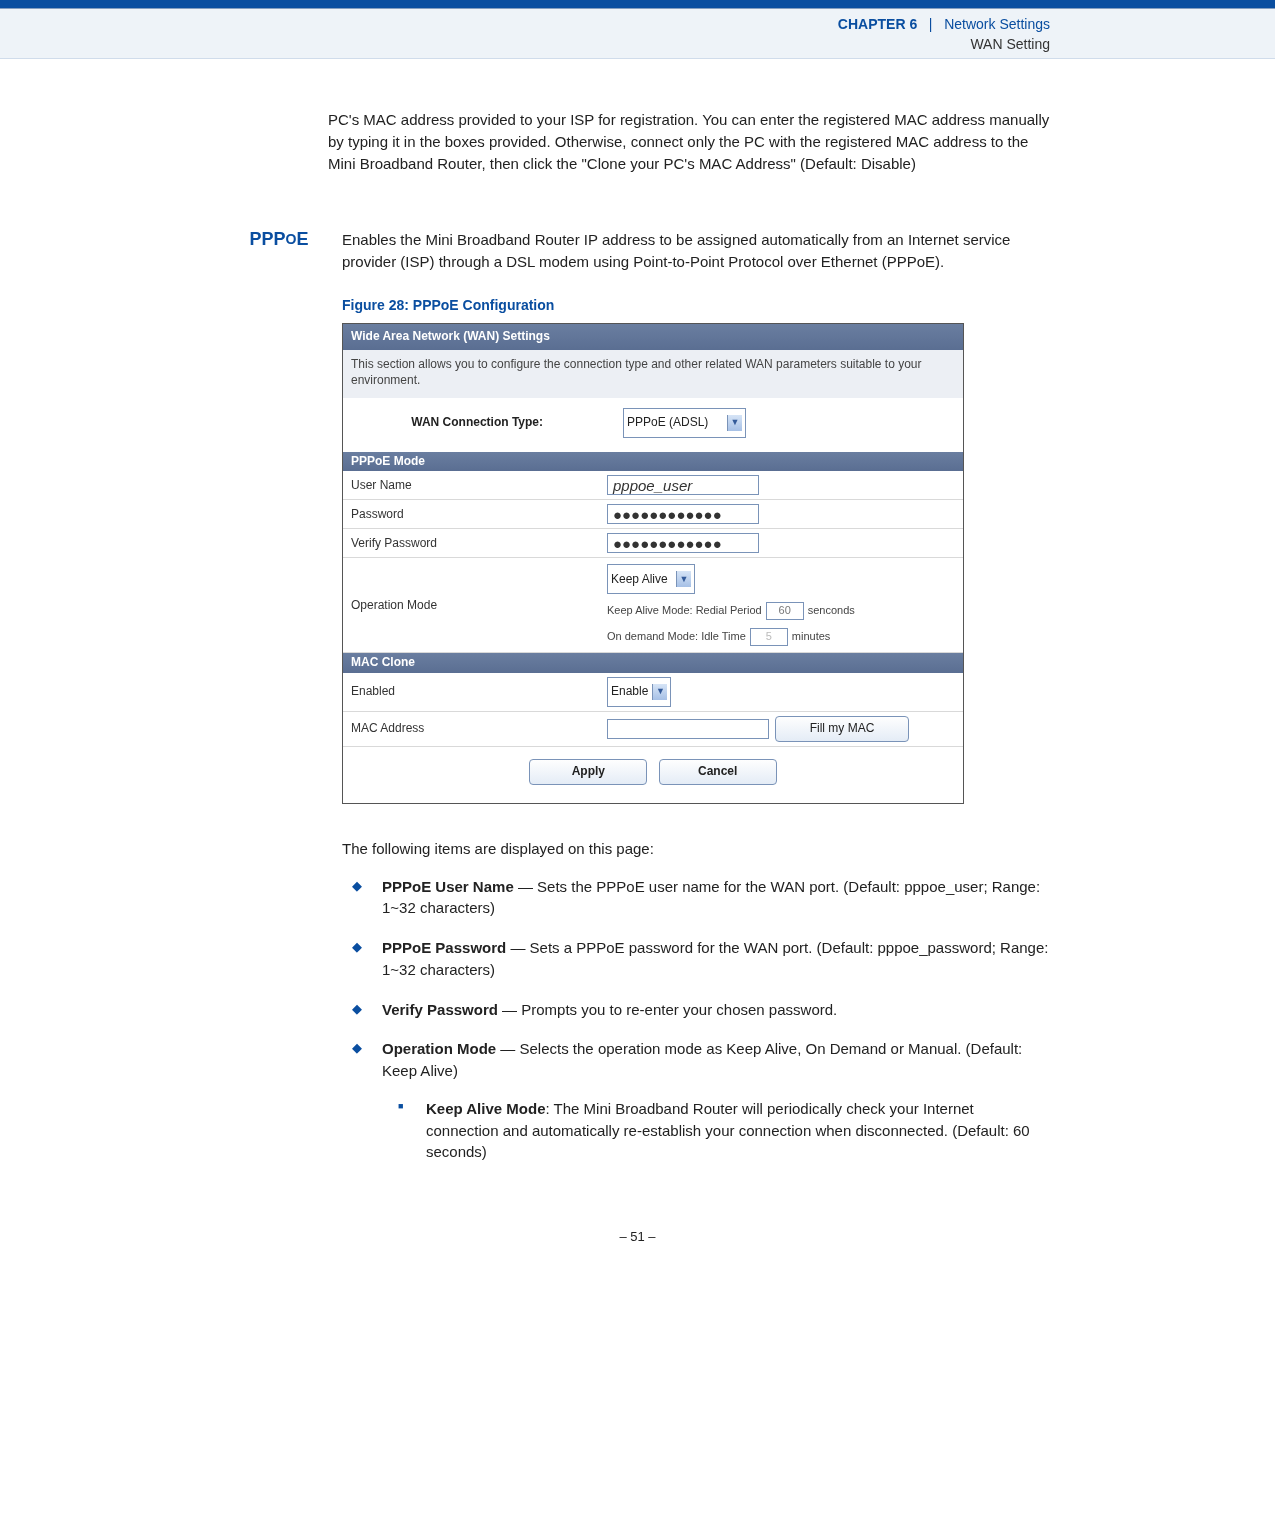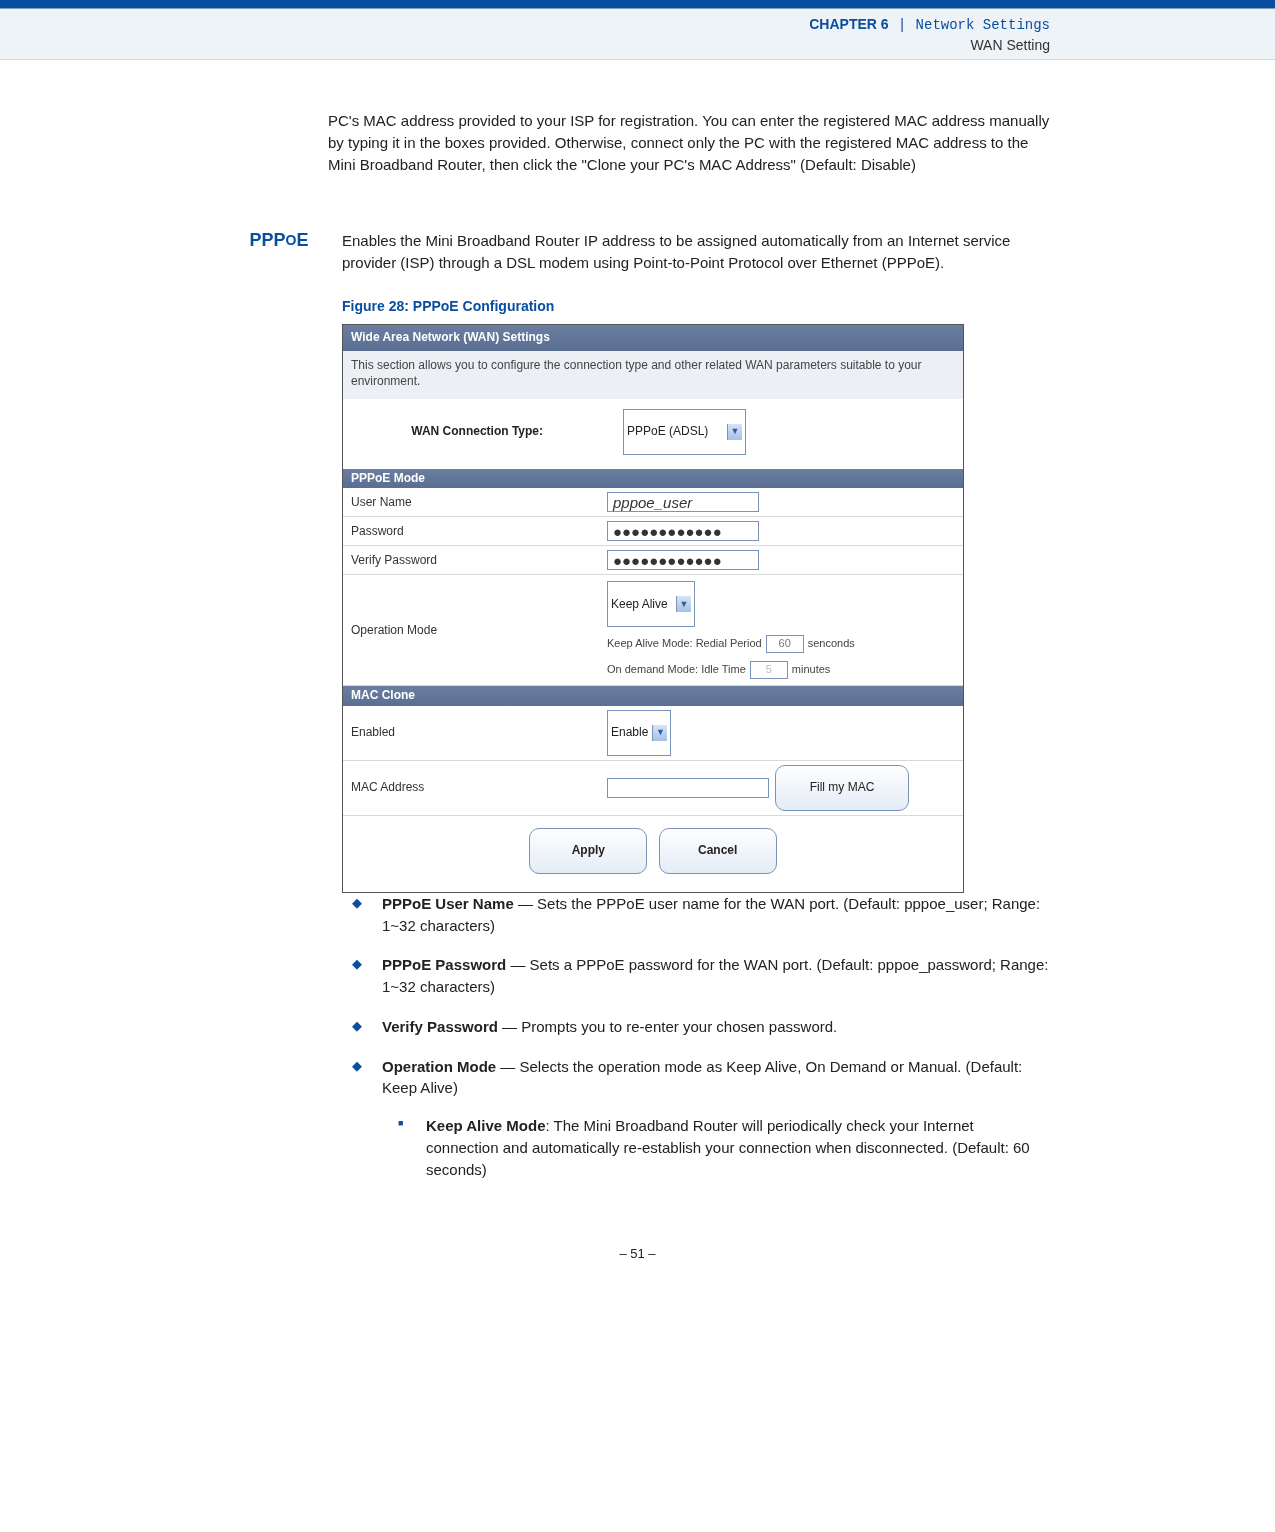--- a/index.html
+++ b/index.html
@@ -27,21 +27,21 @@
     text-align: right;
     font-size: 14px;
     line-height: 1.4;
   }
   .chapter-label {
     font-weight: bold;
     color: #0a4ea0;
     font-variant: small-caps;
   }
   .chapter-sep { color: #0a4ea0; }
-  .chapter-title { color: #0a4ea0; font-family: Liberation Mono, monospace; }
+  .chapter-title { color: #0a4ea0; }
   .subhead { color: #333; }
   .page {
     width: 820px;
     margin-left: 230px;
     margin-top: 50px;
   }
   .body-text {
     margin-left: 98px;
     line-height: 1.45;
   }
@@ -109,21 +109,21 @@
     text-align: right;
     font-weight: bold;
     padding-right: 80px;
     font-size: 12px;
   }
   .ss-select {
     border: 1px solid #7a93b8;
     background: #fff;
     font-size: 12px;
     height: 20px;
-    padding: 12px 3px;
+    padding: 4px 3px;
     display: inline-flex;
     align-items: center;
     min-width: 115px;
     justify-content: space-between;
   }
   .ss-select .dd {
     width: 14px;
     height: 16px;
     background: linear-gradient(#d6e4f6, #a6c0e6);
     border-left: 1px solid #7a93b8;
@@ -195,23 +195,23 @@
     padding-right: 4px;
   }
   .ss-line {
     display: flex;
     align-items: center;
     width: 100%;
     padding: 2px 0;
   }
   .ss-button {
     border: 1px solid #7a93b8;
-    border-radius: 10px;
+    border-radius: 4px;
     background: linear-gradient(#fefefe, #e4ecf6);
-    padding: 12px 16px;
+    padding: 2px 16px;
     font-size: 12px;
     color: #222;
     display: inline-flex;
     align-items: center;
     justify-content: center;
     min-width: 84px;
     height: 20px;
   }
   .ss-footer {
     text-align: center;
@@ -372,20 +372,21 @@
             <div class="ss-button" style="min-width:100px;">Fill my MAC</div>
           </div>
         </div>
 
         <div class="ss-footer">
           <div class="ss-button">Apply</div>
           <div class="ss-button">Cancel</div>
         </div>
       </div>
 
+      <div class="intro-line">The following items are displayed on this page:</div>
 
       <ul class="diamond">
         <li>
           <span class="bold">PPPoE User Name</span><span> — Sets the PPPoE user name for the WAN port. (Default: pppoe_user; Range: 1~32 characters)</span>
         </li>
         <li>
           <span class="bold">PPPoE Password</span><span> — Sets a PPPoE password for the WAN port. (Default: pppoe_password; Range: 1~32 characters)</span>
         </li>
         <li>
           <span class="bold">Verify Password</span><span> — Prompts you to re-enter your chosen password.</span>

